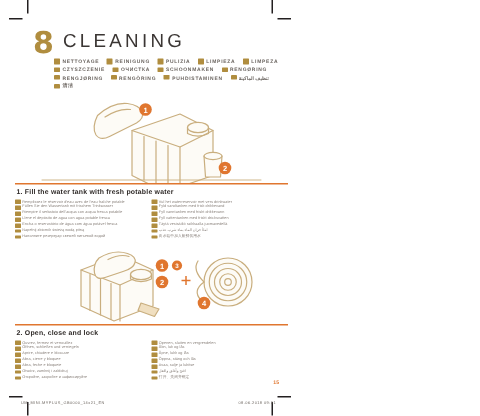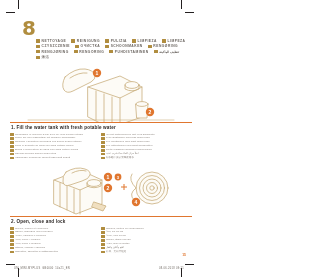--- a/index.html
+++ b/index.html
@@ -68,20 +68,21 @@
   <div class="crop h" style="right:6px;top:12px;"></div>
   <div class="crop v" style="right:18px;top:0px;"></div>
   <div class="crop h" style="left:6px;bottom:12px;"></div>
   <div class="crop v" style="left:18px;bottom:0px;"></div>
   <div class="crop h" style="right:6px;bottom:12px;"></div>
   <div class="crop v" style="right:18px;bottom:0px;"></div>
 
   <div class="header">
     <div class="head-row">
       <div class="chapter-num">8</div>
+      <div class="chapter-title">CLEANING</div>
     </div>
     <div class="lang-block" id="lang-block">
         <div class="lang">
           <span class="flagchip"></span>
           <span class="lang-txt">NETTOYAGE</span>
         </div>
         <div class="lang">
           <span class="flagchip"></span>
           <span class="lang-txt">REINIGUNG</span>
         </div>

